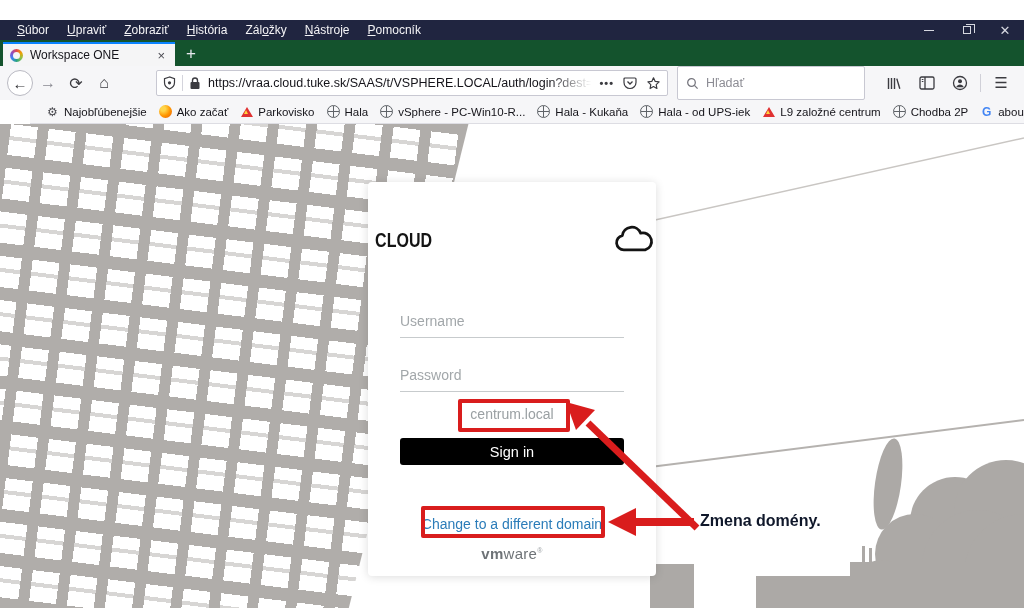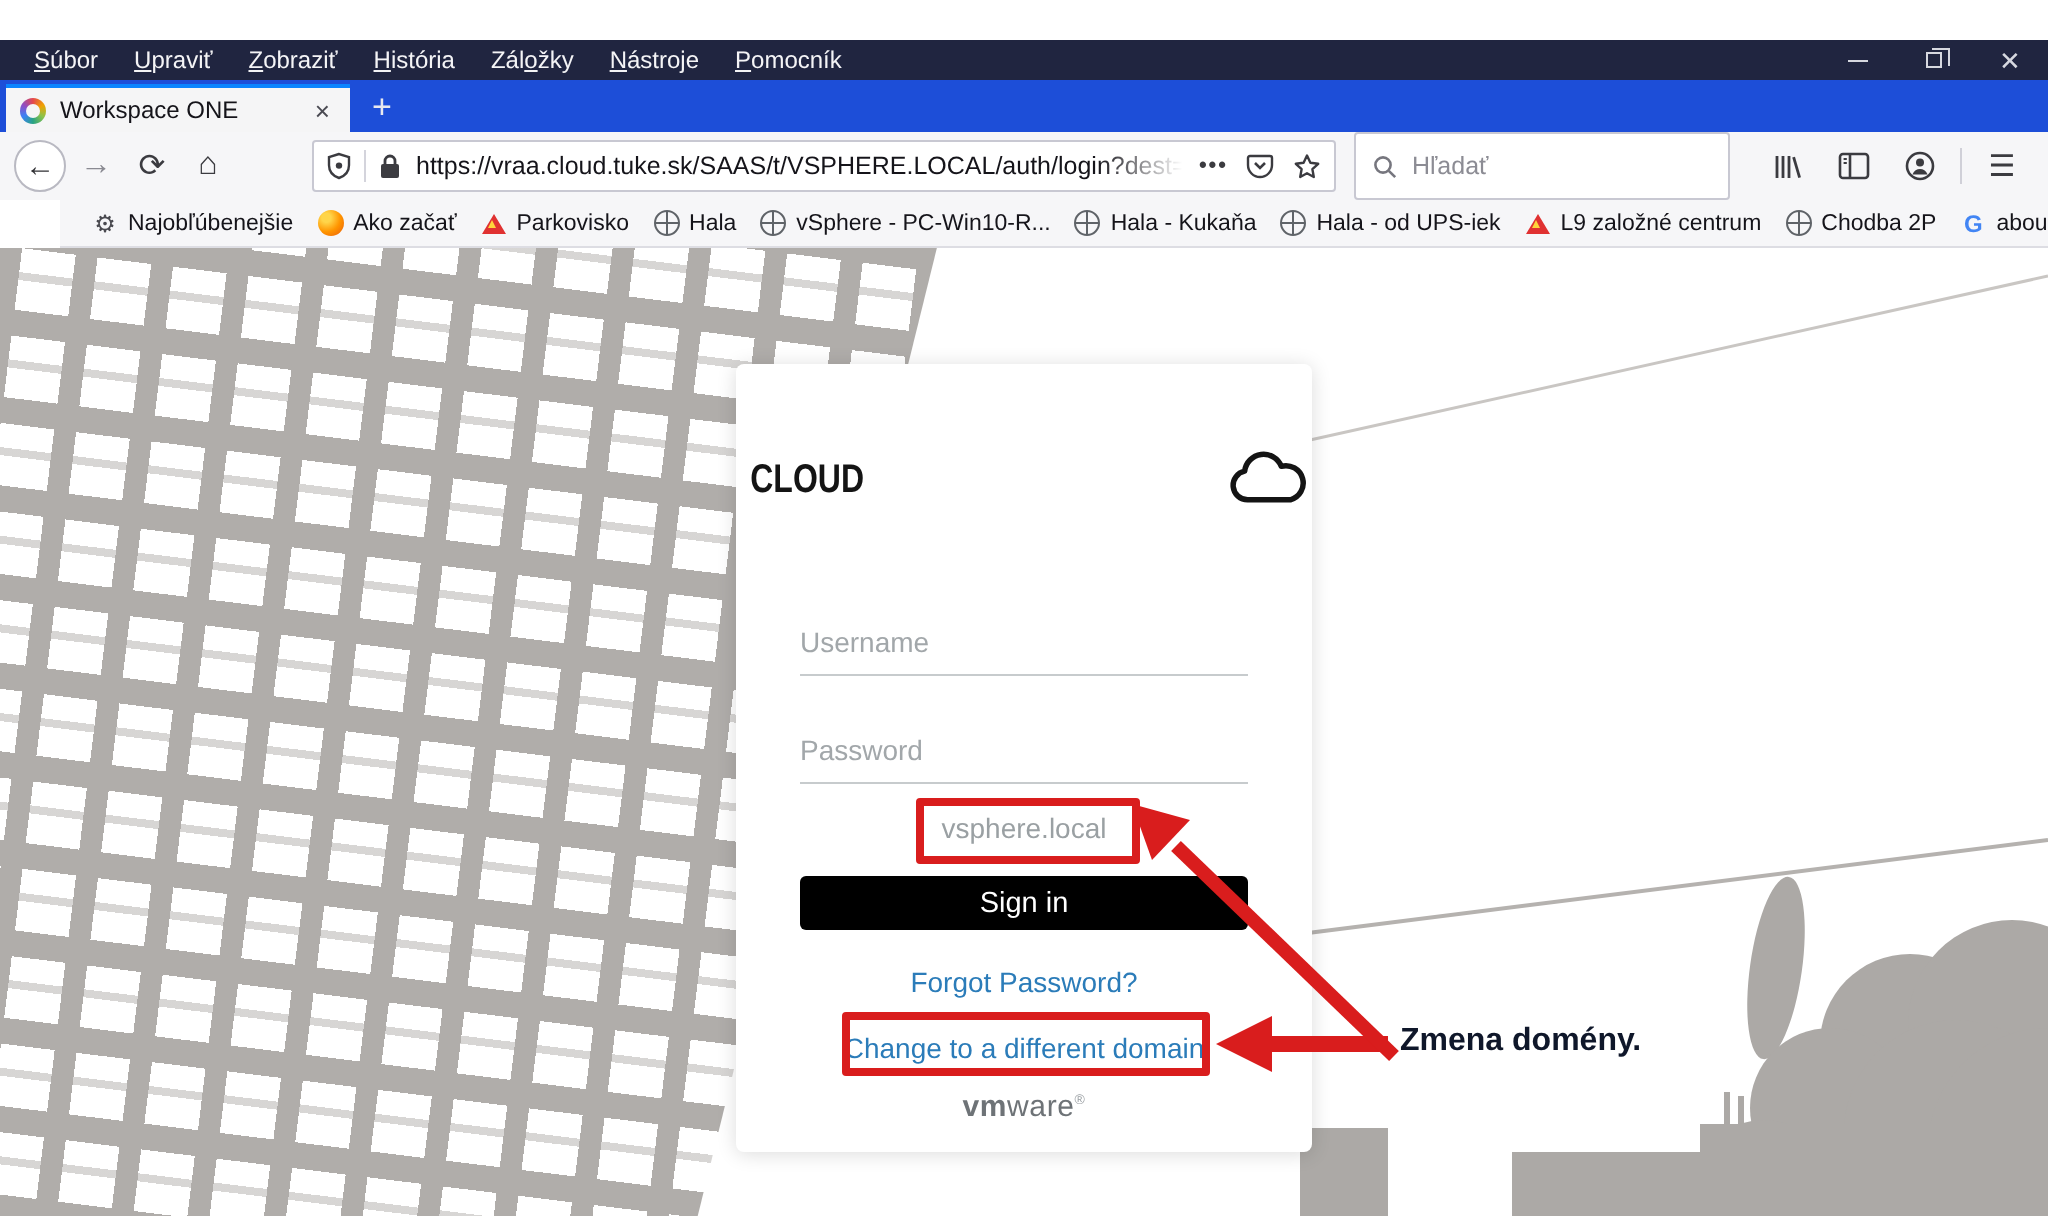--- a/index.html
+++ b/index.html
@@ -11,21 +11,21 @@
   .menu-item { padding:0 9px; line-height:20px; cursor:default; }
   .menu-item u { text-decoration:underline; }
   .win-controls { margin-left:auto; display:flex; align-items:center; height:20px; }
   .win-btn { width:38px; height:20px; display:flex; align-items:center; justify-content:center; color:#d6d8e0; }
   .wc-min { width:10px; height:1px; background:#d6d8e0; display:inline-block; }
   .wc-restore { width:8px; height:8px; border:1px solid #d6d8e0; position:relative; display:inline-block; }
   .wc-restore::before { content:""; position:absolute; top:-3px; left:2px; width:8px; height:8px; border-top:1px solid #d6d8e0; border-right:1px solid #d6d8e0; }
   .wc-close { font-size:13px; line-height:1; }
 
   
-  .tabbar { height:26px; background:#1d4ed8; display:flex; align-items:flex-end; }
+  .tabbar { height:26px; background:#14532d; display:flex; align-items:flex-end; }
   .tab { width:172px; height:24px; background:#f5f5f6; border-top:2px solid #0a84ff; display:flex; align-items:center; padding:0 7px; margin-left:3px; }
   .tab-favicon { width:13px; height:13px; border-radius:50%; background:conic-gradient(#e5484d,#f0a202,#8bc34a,#29a383,#3b82f6,#8e4ec6,#e5484d); position:relative; flex:none; }
   .tab-favicon::after { content:""; position:absolute; inset:3px; border-radius:50%; background:#f5f5f6; }
   .tab-title { font-size:12px; color:#15141a; margin-left:7px; flex:1; white-space:nowrap; overflow:hidden; }
   .tab-close { color:#4a4a52; font-size:13px; padding:0 3px; }
   .newtab { color:#e8e9ef; font-size:17px; font-weight:300; padding:0 11px; line-height:24px; }
 
   
   .navbar { height:34px; background:#f6f6f8; display:flex; align-items:center; padding:0 6px; }
   .nav-btn { width:28px; height:28px; display:flex; align-items:center; justify-content:center; color:#3b3b40; font-size:16px; flex:none; }
@@ -266,23 +266,22 @@
 
   <div class="card">
     <div class="logo-row">
       <span class="logo-text">CLOUD</span>
       <svg width="46" height="32" viewBox="0 0 60 42">
           <path d="M46 34 H18 a9.5 9.5 0 0 1 -2 -18.8 A12.5 12.5 0 0 1 40 12 a9 9 0 0 1 6 22 z" fill="none" stroke="#141414" stroke-width="3.6" stroke-linejoin="round"></path>
         </svg>
     </div>
     <div class="field field-username"><span>Username</span></div>
     <div class="field field-password"><span>Password</span></div>
-    <div class="domain-select">vsphere.local</div>
+    <div class="domain-select">centrum.local</div>
     <div class="signin">Sign in</div>
-    <div class="link forgot">Forgot Password?</div>
     <div class="link change-domain">Change to a different domain</div>
     <div class="brand"><b>vm</b><span>ware</span><sup>®</sup></div>
   </div>
 
   <div class="ann-box ann-box1"></div>
   <div class="ann-box ann-box2"></div>
   <svg class="arrows" width="1024" height="503" viewBox="0 0 1024 503">
     <g stroke="#d91d1d" fill="#d91d1d">
       <line x1="694" y1="398" x2="636" y2="398" stroke-width="8"></line>
       <polygon points="608,398 636,384 636,412" stroke="none"></polygon>

